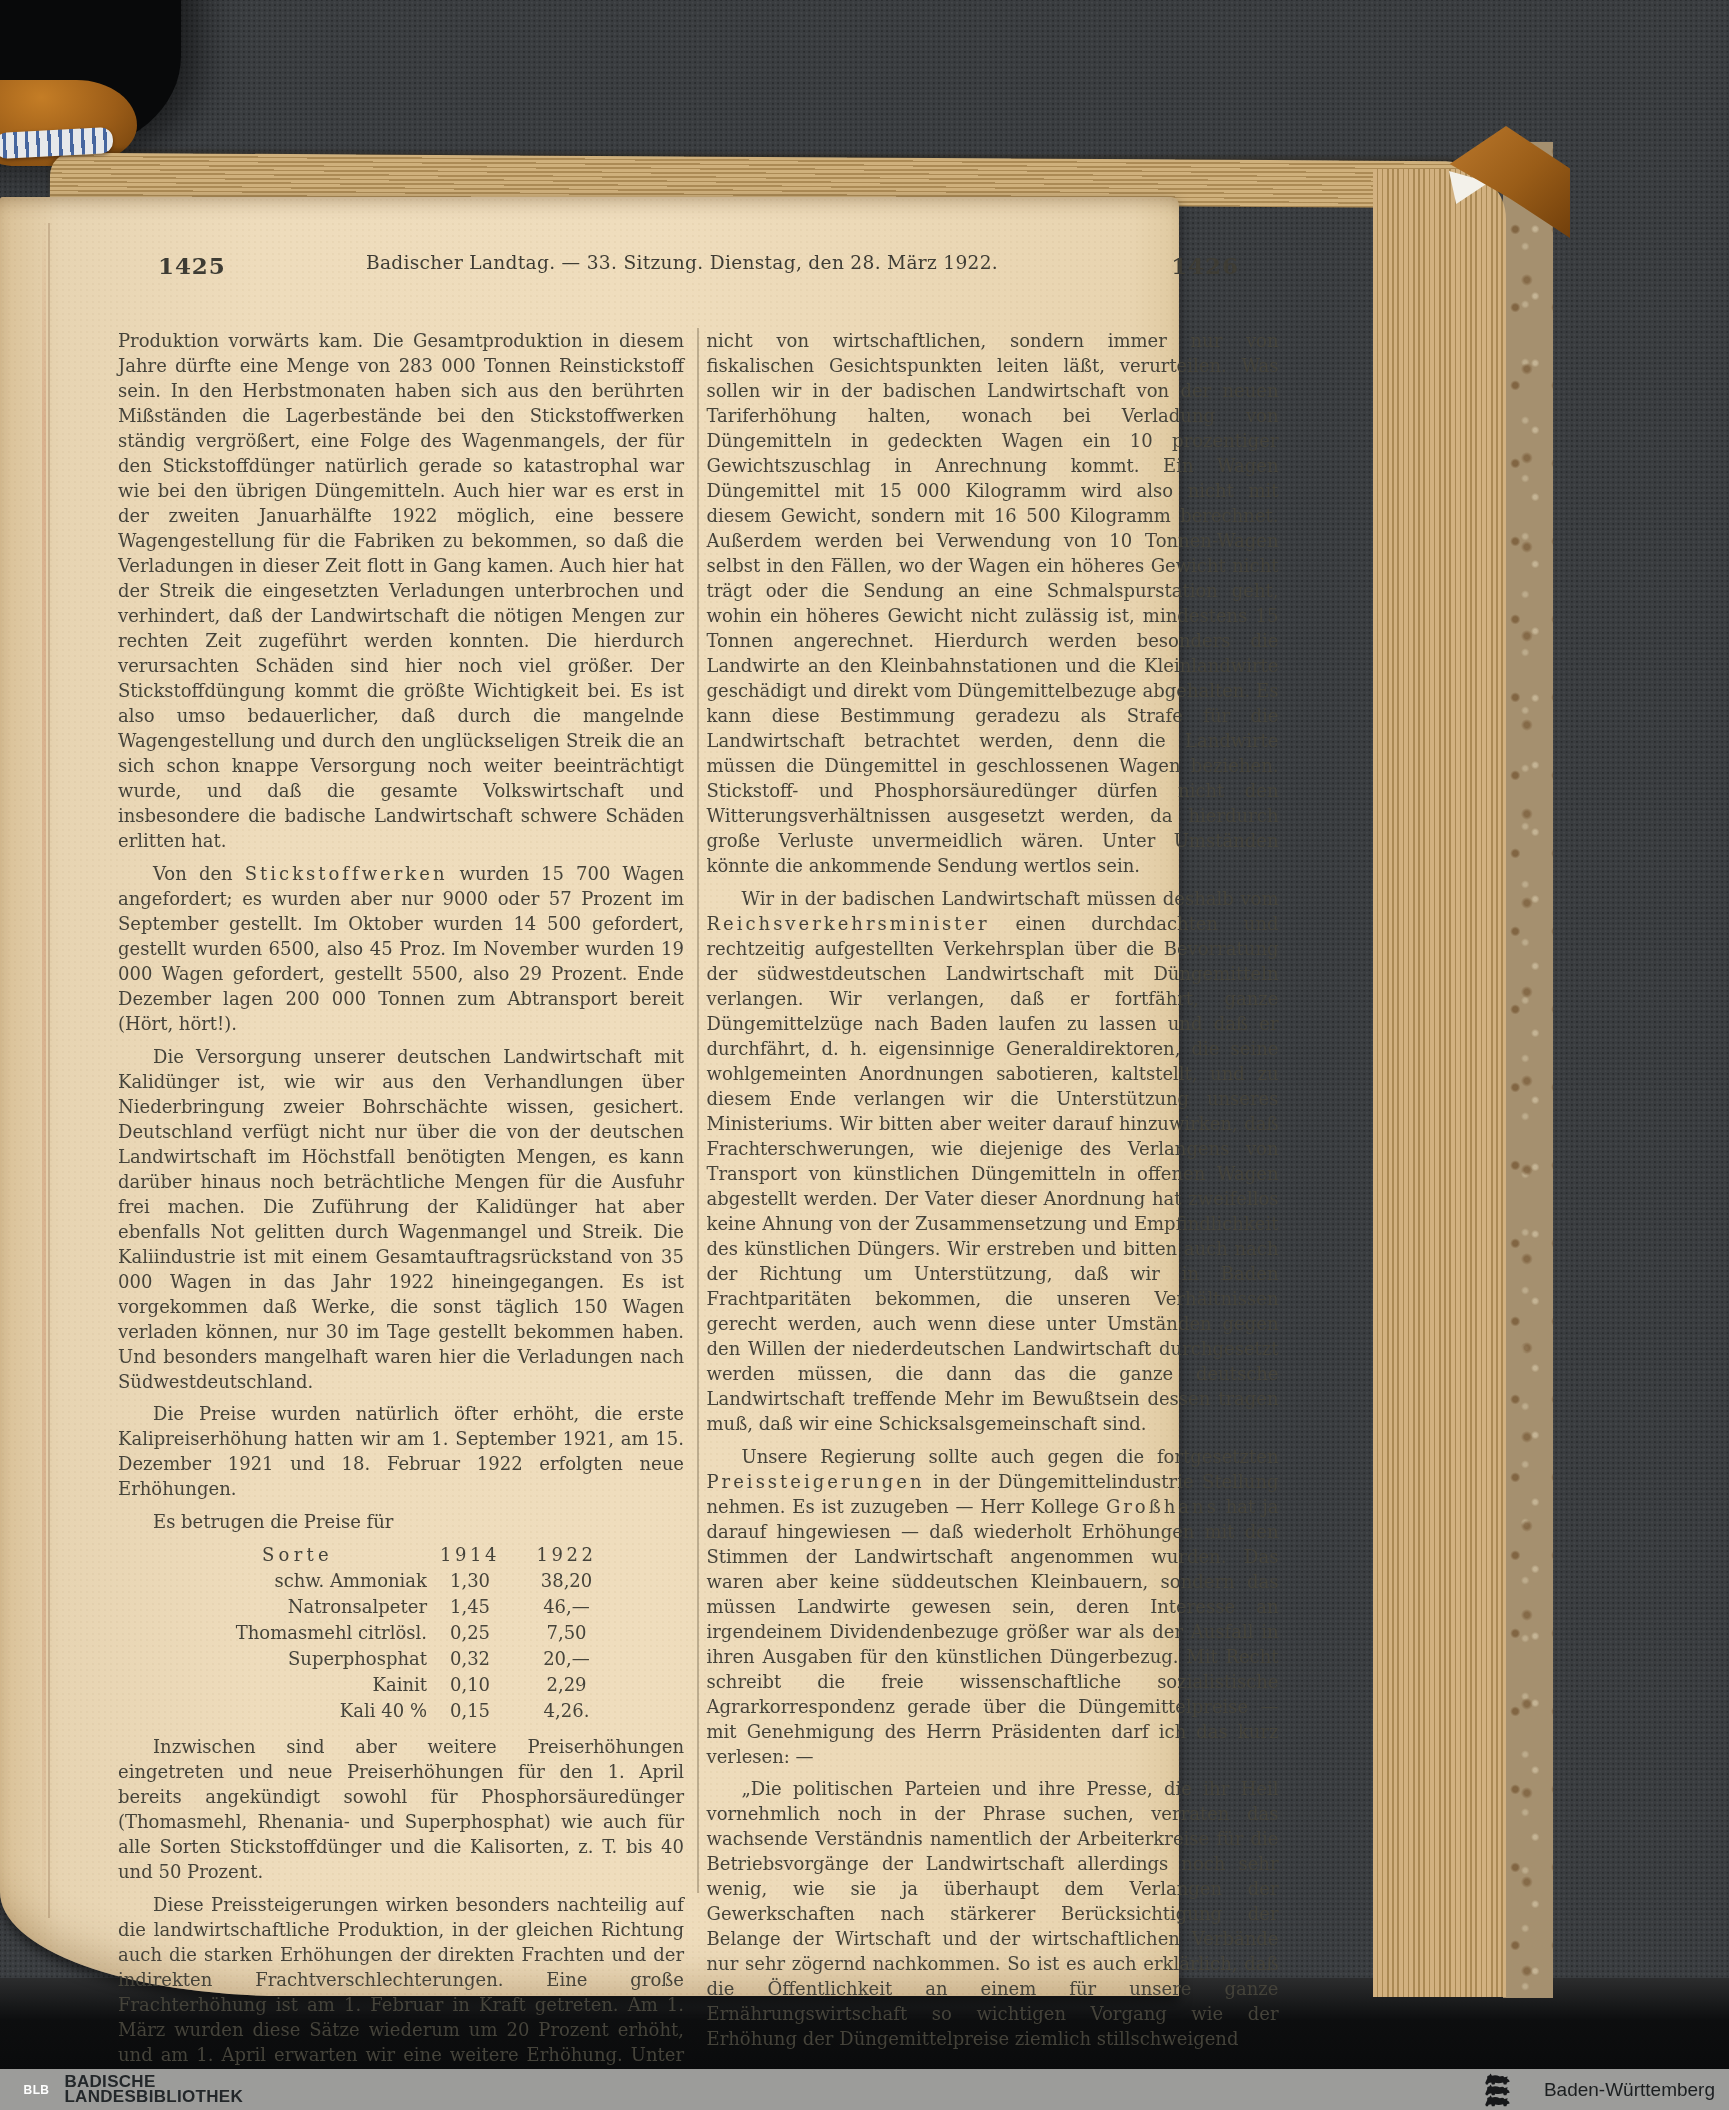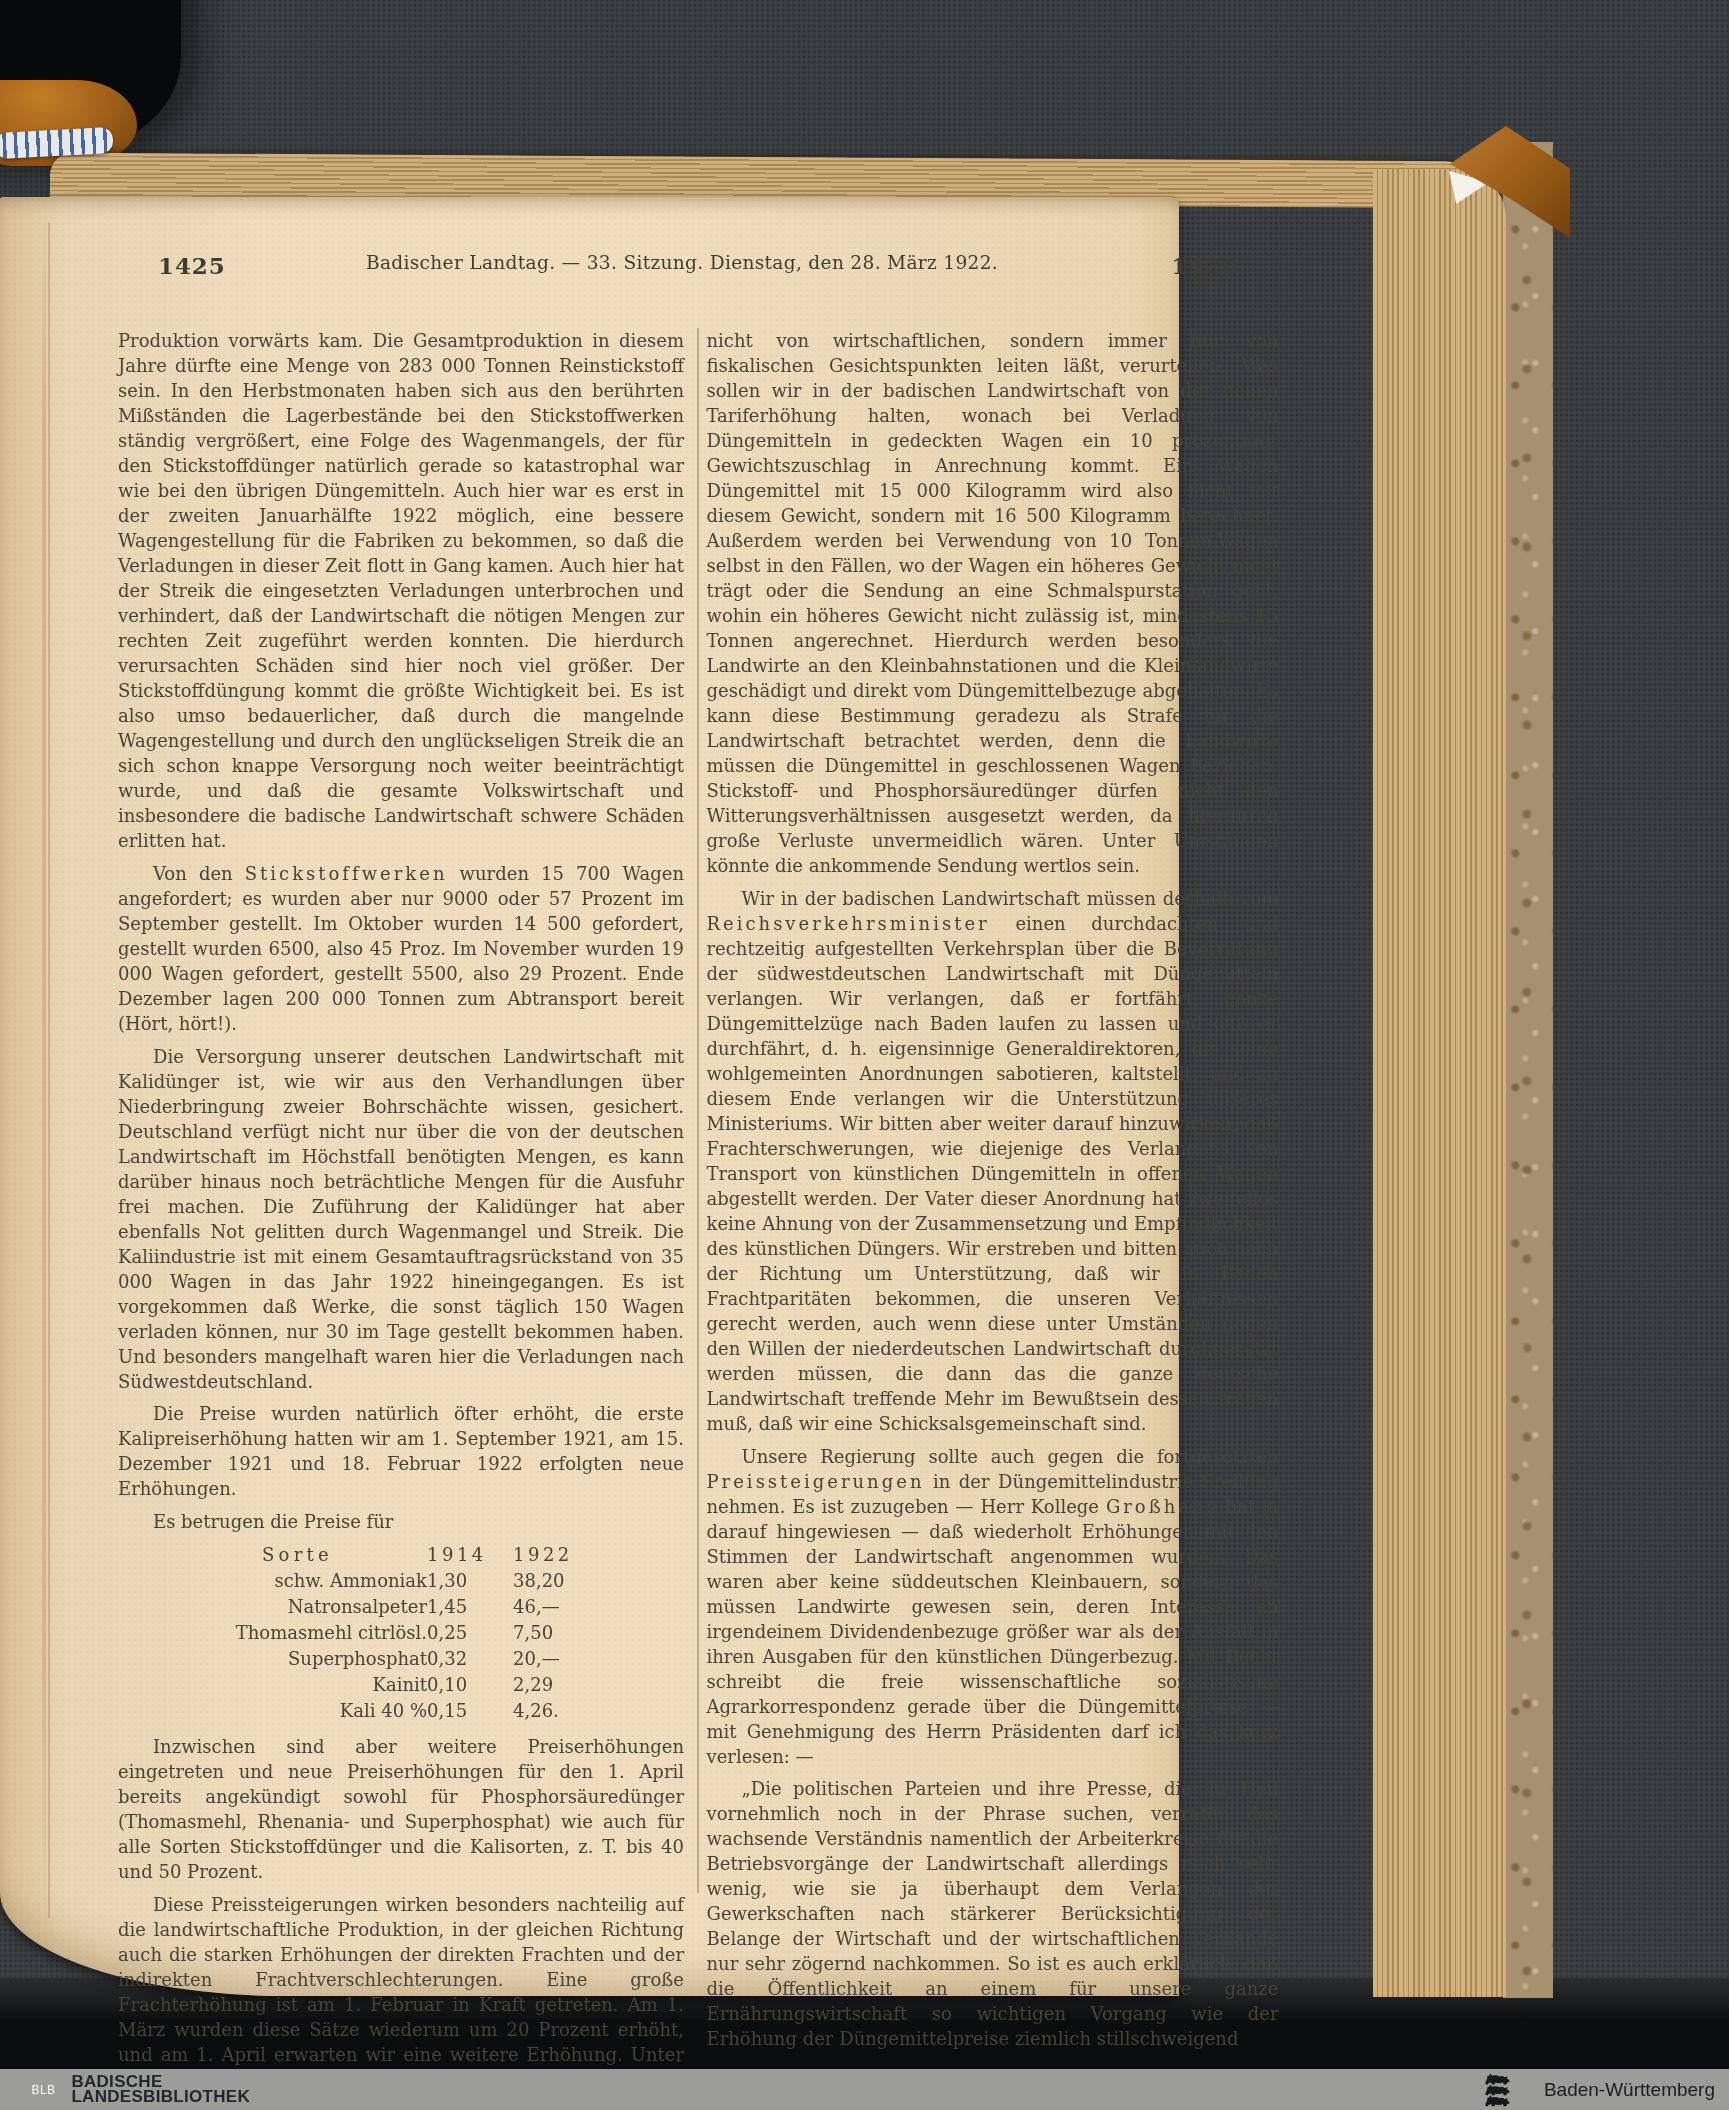--- a/index.html
+++ b/index.html
@@ -62,29 +62,29 @@
   .columns{left:118px;top:131px;width:1161px;display:flex;}
   .col{color:#45433a;}
   .col-left{width:566px;margin-right:22.5px;}
   .col-right{width:572px;}
   .para{font-size:18px;line-height:25px;text-align:justify;margin:0 0 7.8px 0;}
   .para.indent{text-indent:35px;}
   .sperr{letter-spacing:3px;}
   .price-table{margin:5.2px 0 10.4px 50px;width:458px;font-size:18px;line-height:26px;}
   .pt-row{display:grid;grid-template-columns:259px 86px 107px;}
   .pt-name{text-align:right;}
-  .pt-v{text-align:left;}
+  .pt-v{text-align:center;}
   .pt-head .pt-name{text-align:center;letter-spacing:4.3px;}
   .pt-head .pt-v{letter-spacing:3.5px;}
   
   .gray-bar{left:0;top:2069px;width:1729px;height:42px;background:#9c9c9a;z-index:10;
     display:flex;align-items:center;font-family:"Liberation Sans",sans-serif;}
-  .blb-badge{width:35px;height:35px;border-radius:50%;margin-left:26px;flex:0 0 auto;
+  .blb-badge{width:35px;height:35px;border-radius:50%;margin-left:19px;flex:0 0 auto;
     display:flex;align-items:center;justify-content:center;
-    color:#ffffff;font-weight:normal;font-size:12px;letter-spacing:0.4px;}
+    color:#ffffff;font-weight:bold;font-size:12px;letter-spacing:0.4px;}
   .blb-name{margin-left:10.4px;color:#23272a;font-weight:bold;font-size:17px;line-height:14.7px;letter-spacing:0.3px;}
   .bar-spacer{flex:1 1 auto;}
   .coat{flex:0 0 auto;margin-right:8.6px;display:flex;align-items:center;}
   .state-label{color:#1b1e20;font-size:19px;margin-left:24px;margin-right:14px;}
 </style>
 </head>
 <body>
 
 <div class="abs corner-black-tl"></div>
 <div class="abs headcap"></div>

